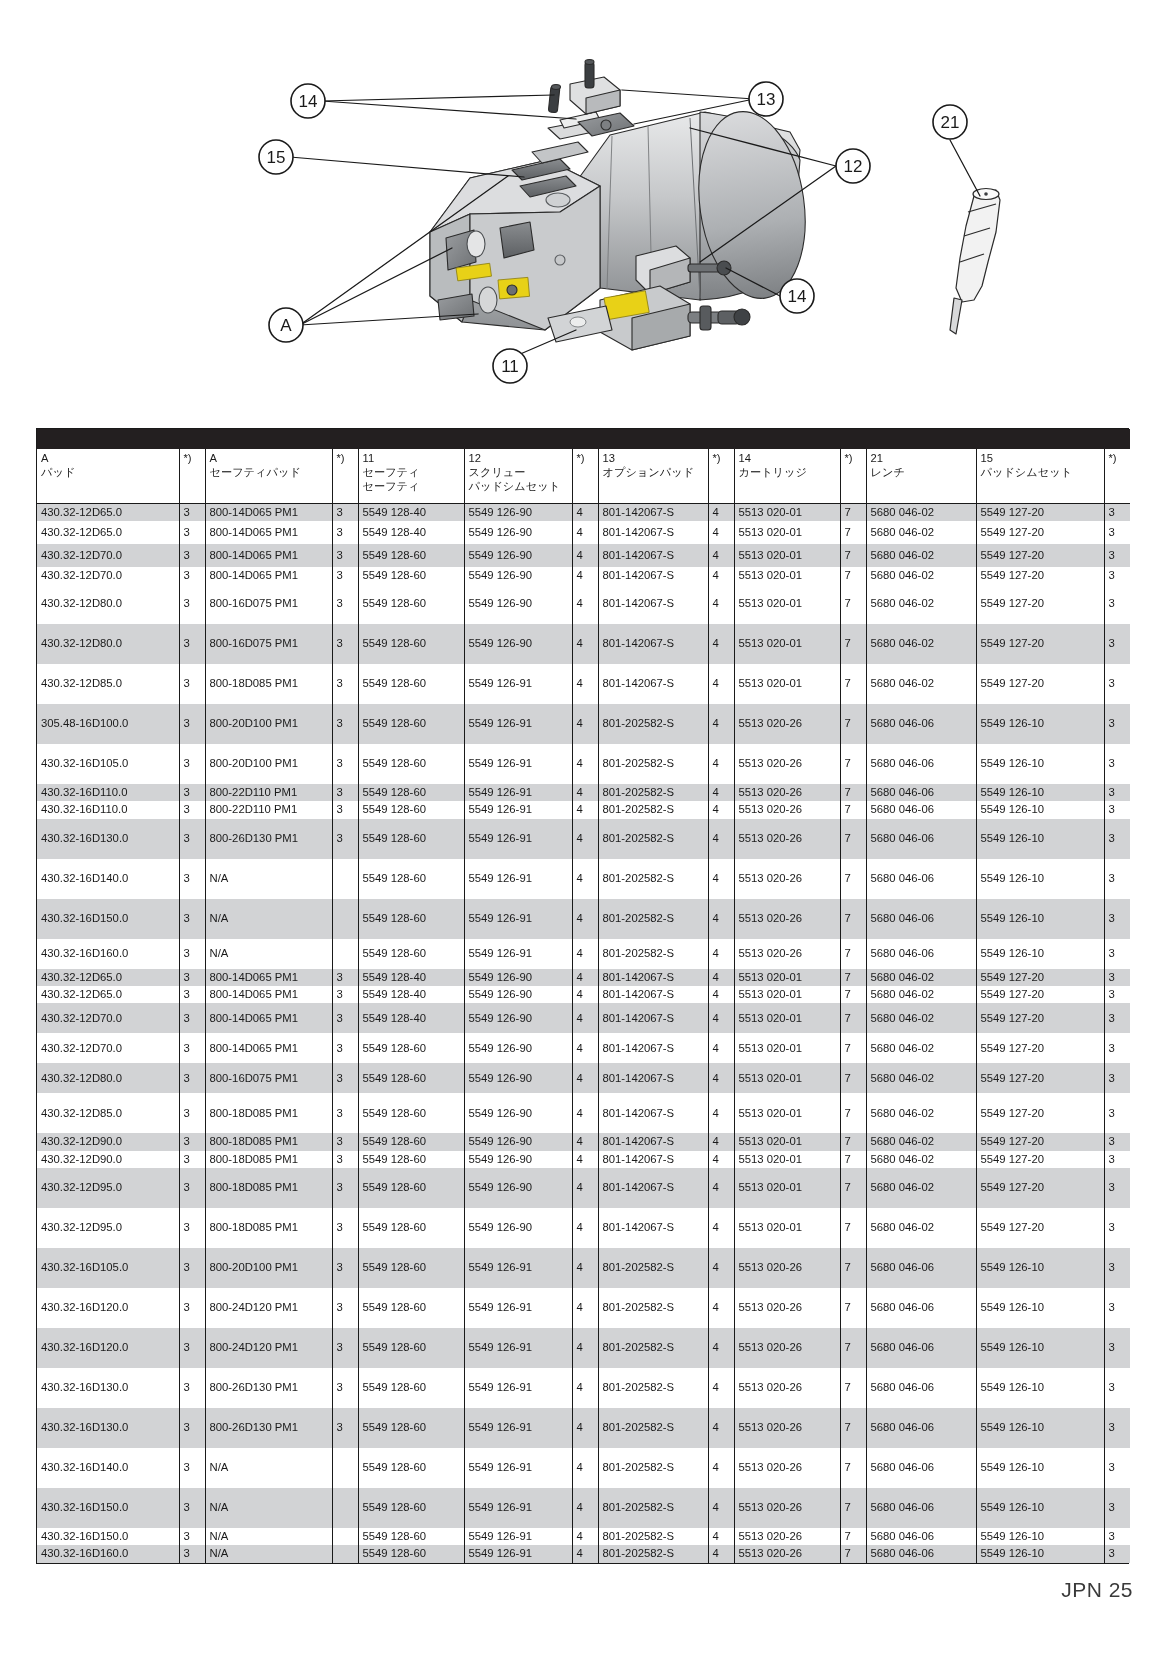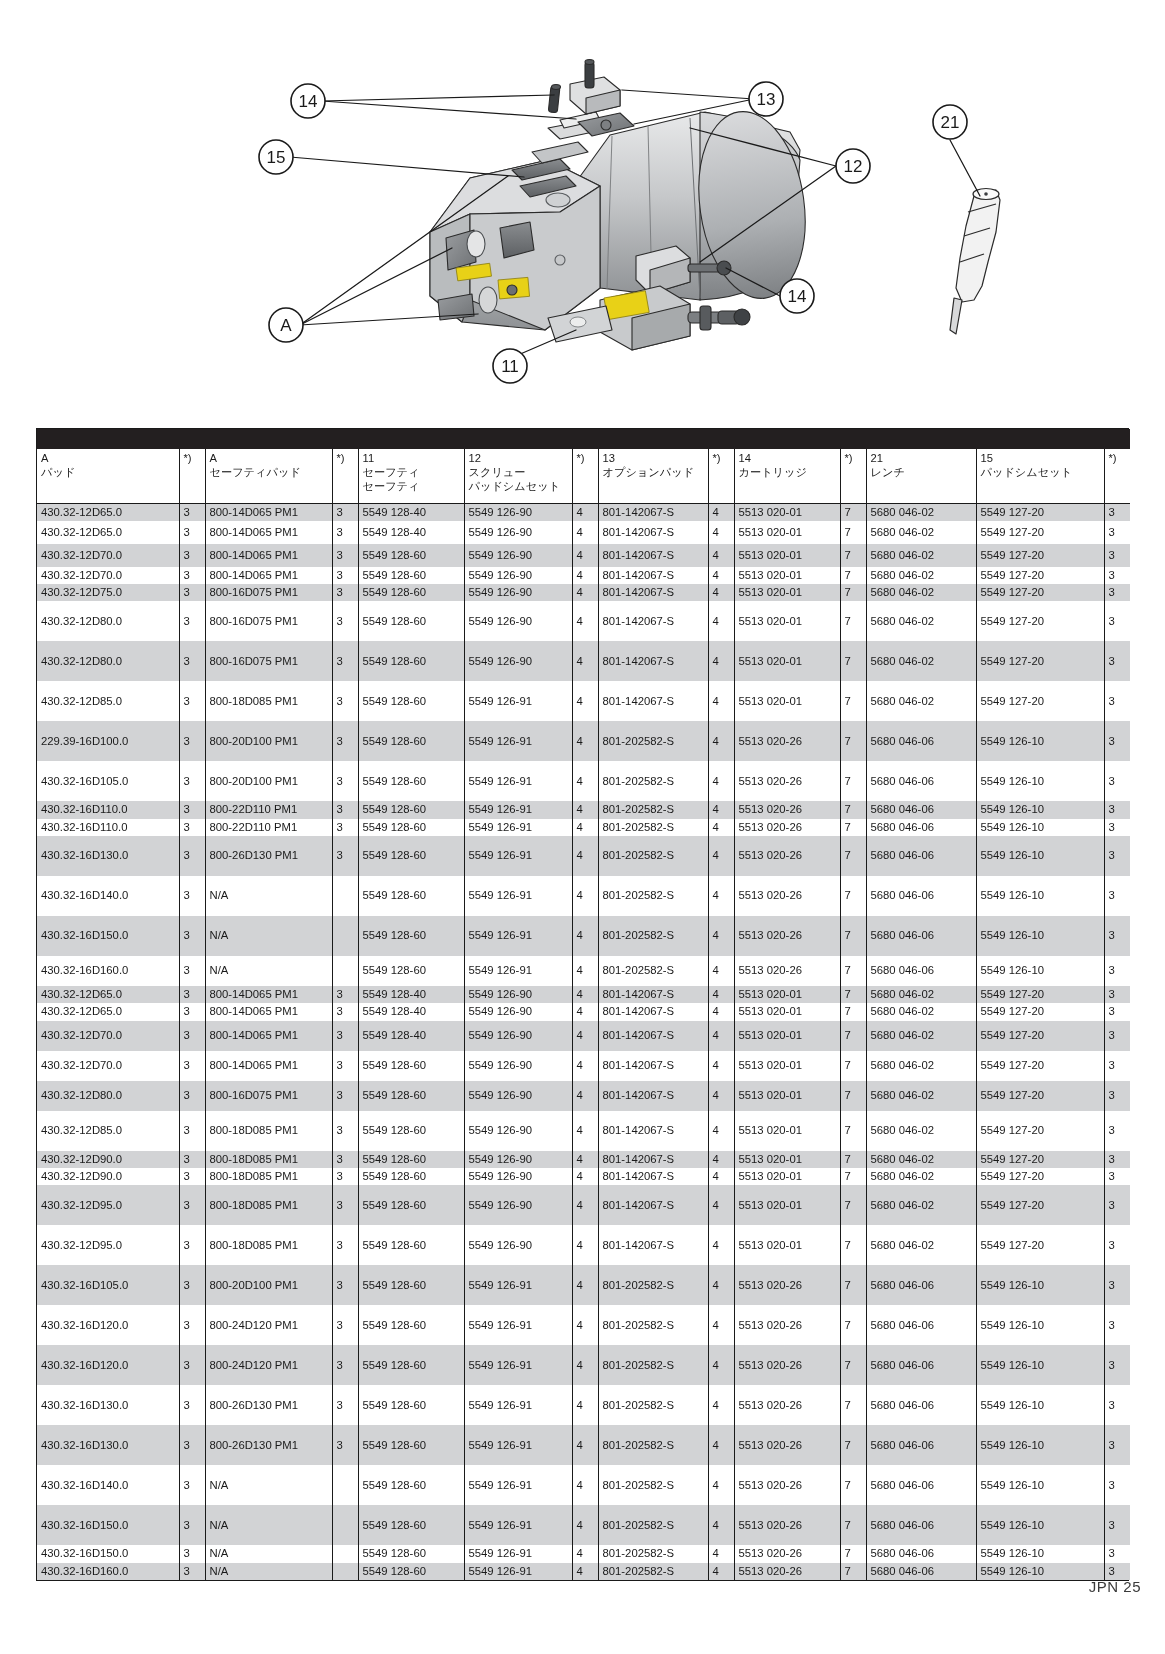--- a/index.html
+++ b/index.html
@@ -70,24 +70,24 @@
   table.parts tr.shade td { background: #d2d3d5; }
   table.parts tr.plain td { background: #ffffff; }
   
   #parts-table-wrap { border: 1px solid #1a1a1a; }
 
   .col-qty { text-align: left; }
 
   
   #page-footer {
     position: absolute;
-    left: 12px; top: 1578px;
+    left: 4px; top: 1578px;
     width: 1129px;
     text-align: right;
-    font-size: 15px;
+    font-size: 21px;
     color: #3a3a3a;
     letter-spacing: 0.5px;
   }
 </style>
 </head>
 <body>
 
 <div id="diagram-area">
 <svg id="diagram-svg" width="1165" height="410" viewBox="0 0 1165 410" xmlns="http://www.w3.org/2000/svg">
   <defs>
@@ -368,36 +368,20 @@
           <td>5549 126-90</td>
           <td class="col-qty">4</td>
           <td>801-142067-S</td>
           <td class="col-qty">4</td>
           <td>5513 020-01</td>
           <td class="col-qty">7</td>
           <td>5680 046-02</td>
           <td>5549 127-20</td>
           <td class="col-qty">3</td>
         </tr>
-        <tr class="shade" style="height: 17px;">
-          <td>430.32-12D75.0</td>
-          <td class="col-qty">3</td>
-          <td>800-16D075 PM1</td>
-          <td class="col-qty">3</td>
-          <td>5549 128-60</td>
-          <td>5549 126-90</td>
-          <td class="col-qty">4</td>
-          <td>801-142067-S</td>
-          <td class="col-qty">4</td>
-          <td>5513 020-01</td>
-          <td class="col-qty">7</td>
-          <td>5680 046-02</td>
-          <td>5549 127-20</td>
-          <td class="col-qty">3</td>
-        </tr>
         <tr class="plain" style="height: 40px;">
           <td>430.32-12D80.0</td>
           <td class="col-qty">3</td>
           <td>800-16D075 PM1</td>
           <td class="col-qty">3</td>
           <td>5549 128-60</td>
           <td>5549 126-90</td>
           <td class="col-qty">4</td>
           <td>801-142067-S</td>
           <td class="col-qty">4</td>
@@ -433,21 +417,21 @@
           <td class="col-qty">4</td>
           <td>801-142067-S</td>
           <td class="col-qty">4</td>
           <td>5513 020-01</td>
           <td class="col-qty">7</td>
           <td>5680 046-02</td>
           <td>5549 127-20</td>
           <td class="col-qty">3</td>
         </tr>
         <tr class="shade" style="height: 40px;">
-          <td>229.39-16D100.0</td>
+          <td>305.48-16D100.0</td>
           <td class="col-qty">3</td>
           <td>800-20D100 PM1</td>
           <td class="col-qty">3</td>
           <td>5549 128-60</td>
           <td>5549 126-91</td>
           <td class="col-qty">4</td>
           <td>801-202582-S</td>
           <td class="col-qty">4</td>
           <td>5513 020-26</td>
           <td class="col-qty">7</td>

